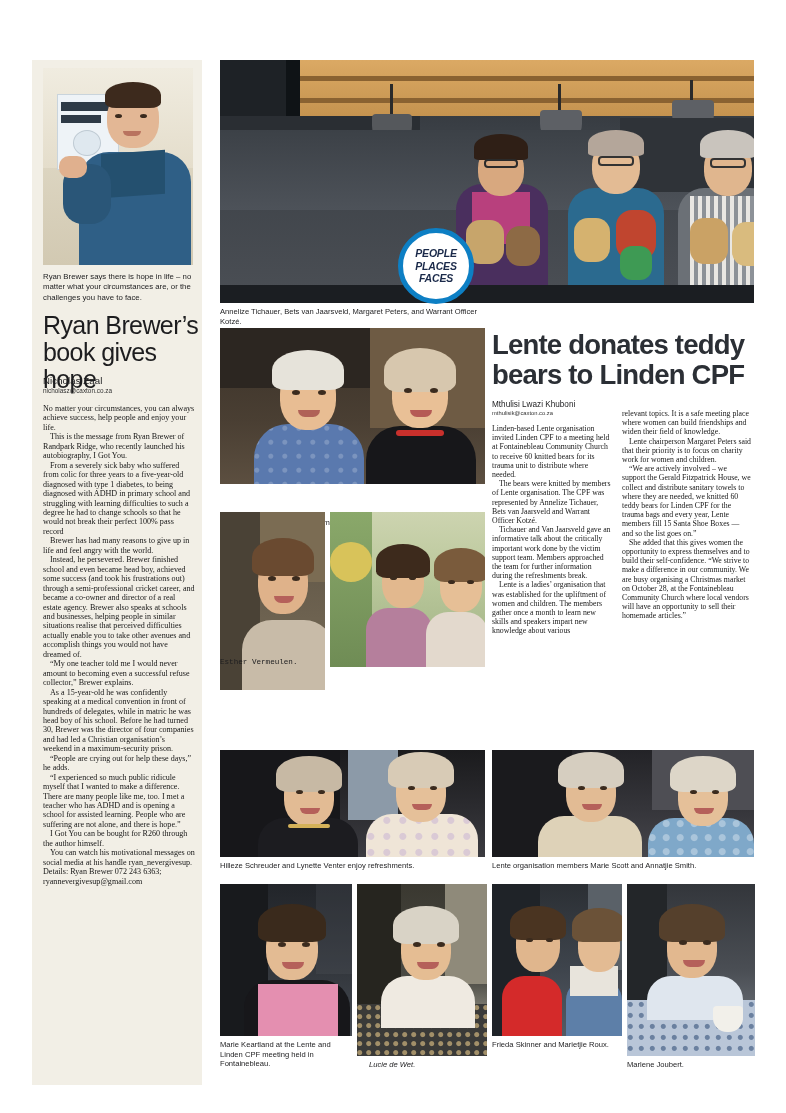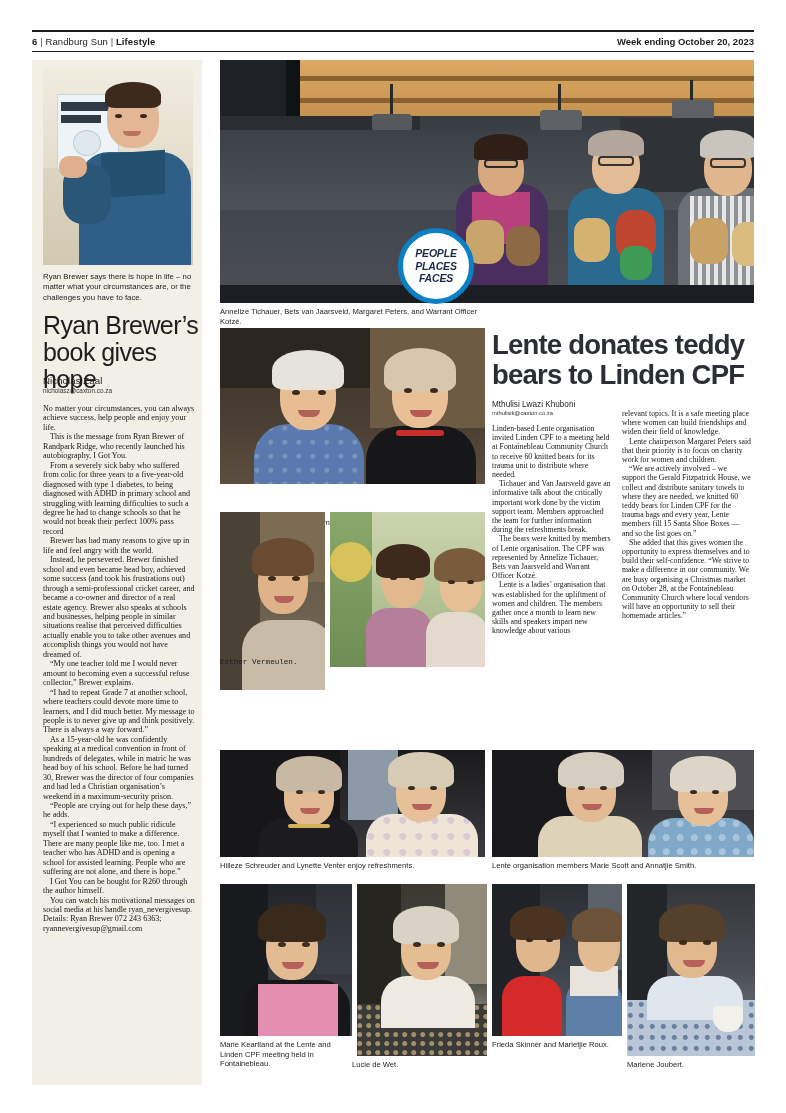--- a/index.html
+++ b/index.html
@@ -114,26 +114,20 @@
 
   
   .ph-inner { position: absolute; inset: 0; }
   .band { position: absolute; left: 0; right: 0; }
 </style>
 </head>
 <body>
 
 <div class="page">
 
-  <div class="masthead">
-    <div class="masthead-left">
-      <span class="pg">6</span><span class="sep"> | </span><span>Randburg Sun</span><span class="sep"> | </span><span class="sec">Lifestyle</span>
-    </div>
-    <div class="masthead-right">Week ending October 20, 2023</div>
-  </div>
 
   <div class="leftbg"></div>
 
   <div class="photo" style="left:43px; top:68px; width:150px; height:197px;">
     <div class="ph-inner" style="background:linear-gradient(180deg,#e8e3d4 0%,#ddd6c2 45%,#d2c9b2 100%);">
       <div class="band" style="top:0; height:100px; background:linear-gradient(180deg,#f0ece0,#e4ddcb);"></div>
 
       <div style="position:absolute; left:14px; top:26px; width:62px; height:76px; background:#eef3f7; border:1px solid #c9d4dc;"></div>
       <div style="position:absolute; left:18px; top:34px; width:48px; height:9px; background:#2e3a46;"></div>
       <div style="position:absolute; left:18px; top:47px; width:40px; height:8px; background:#2e3a46;"></div>
@@ -162,21 +156,20 @@
     <div class="em">nicholasz@caxton.co.za</div>
   </div>
 
   <div class="body-left">
     <p class="noind">No matter your circumstances, you can always achieve success, help people and enjoy your life.</p>
     <p>This is the message from Ryan Brewer of Randpark Ridge, who recently launched his autobiography, I Got You.</p>
     <p>From a severely sick baby who suffered from colic for three years to a five-year-old diagnosed with type 1 diabetes, to being diagnosed with ADHD in primary school and struggling with learning difficulties to such a degree he had to change schools so that he would not break their perfect 100% pass record</p>
     <p>Brewer has had many reasons to give up in life and feel angry with the world.</p>
     <p>Instead, he persevered. Brewer finished school and even became head boy, achieved some success (and took his frustrations out) through a semi-professional cricket career, and became a co-owner and director of a real estate agency. Brewer also speaks at schools and businesses, helping people in similar situations realise that perceived difficulties actually enable you to take other avenues and accomplish things you would not have dreamed of.</p>
     <p>“My one teacher told me I would never amount to becoming even a successful refuse collector,” Brewer explains.</p>
-    <p>“I had to repeat Grade 7 at another school, where teachers could devote more time to learners, and I did much better. My message to people is to never give up and think positively. There is always a way forward.”</p>
     <p>As a 15-year-old he was confidently speaking at a medical convention in front of hundreds of delegates, while in matric he was head boy of his school. Before he had turned 30, Brewer was the director of four companies and had led a Christian organisation’s weekend in a maximum-security prison.</p>
     <p>“People are crying out for help these days,” he adds.</p>
     <p>“I experienced so much public ridicule myself that I wanted to make a difference. There are many people like me, too. I met a teacher who has ADHD and is opening a school for assisted learning. People who are suffering are not alone, and there is hope.”</p>
     <p>I Got You can be bought for R260 through the author himself.</p>
     <p>You can watch his motivational messages on social media at his handle ryan_nevergivesup.</p>
     <p class="noind">Details: Ryan Brewer 072 243 6363; ryannevergivesup@gmail.com</p>
   </div>
 
   <div class="photo" style="left:220px; top:60px; width:534px; height:243px;">
     <div class="ph-inner" style="background:linear-gradient(180deg,#2b2f33 0%,#3a3f45 28%,#4b4f55 100%);">
@@ -236,22 +229,22 @@
 
   <div class="head-right">Lente donates teddy bears to Linden CPF</div>
 
   <div class="byline2">
     <div class="nm">Mthulisi Lwazi Khuboni</div>
     <div class="em">mthulisik@caxton.co.za</div>
   </div>
 
   <div class="body-r1">
     <p class="noind">Linden-based Lente organisation invited Linden CPF to a meeting held at Fontainebleau Community Church to receive 60 knitted bears for its trauma unit to distribute where needed.</p>
+    <p>The bears were knitted by members of Lente organisation. The CPF was represented by Annelize Tichauer, Bets van Jaarsveld and Warrant Officer Kotzé.</p>
     <p>Tichauer and Van Jaarsveld gave an informative talk about the critically important work done by the victim support team. Members approached the team for further information during the refreshments break.</p>
-    <p>The bears were knitted by members of Lente organisation. The CPF was represented by Annelize Tichauer, Bets van Jaarsveld and Warrant Officer Kotzé.</p>
     <p>Lente is a ladies’ organisation that was established for the upliftment of women and children. The members gather once a month to learn new skills and speakers impart new knowledge about various</p>
   </div>
 
   <div class="body-r2">
     <p class="noind">relevant topics. It is a safe meeting place where women can build friendships and widen their field of knowledge.</p>
     <p>Lente chairperson Margaret Peters said that their priority is to focus on charity work for women and children.</p>
     <p>“We are actively involved – we support the Gerald Fitzpatrick House, we collect and distribute sanitary towels to where they are needed, we knitted 60 teddy bears for Linden CPF for the trauma bags and every year, Lente members fill 15 Santa Shoe Boxes — and so the list goes on.”</p>
     <p>She added that this gives women the opportunity to express themselves and to build their self-confidence. “We strive to make a difference in our community. We are busy organising a Christmas market on October 28, at the Fontainebleau Community Church where local vendors will have an opportunity to sell their homemade articles.”</p>
   </div>
 
@@ -381,21 +374,21 @@
       <div style="position:absolute; left:0; top:120px; width:130px; height:52px; background:#3a3a38;"></div>
       <div style="position:absolute; left:0; top:120px; width:130px; height:52px; background:radial-gradient(circle at 30% 40%, #e8c98a99 2px, transparent 3px) 0 0/9px 9px;"></div>
       <div style="position:absolute; left:24px; top:92px; width:94px; height:52px; background:#efeae1; border-radius:26px 26px 0 0;"></div>
       <div style="position:absolute; left:44px; top:36px; width:50px; height:60px; border-radius:45%; background:#e5bd93;"></div>
       <div style="position:absolute; left:36px; top:22px; width:66px; height:38px; border-radius:50% 50% 20% 20%; background:#d9d3c6;"></div>
       <div style="position:absolute; left:56px; top:58px; width:8px; height:5px; border-radius:50%; background:#3b2b1e;"></div>
       <div style="position:absolute; left:80px; top:58px; width:8px; height:5px; border-radius:50%; background:#3b2b1e;"></div>
       <div style="position:absolute; left:60px; top:78px; width:22px; height:7px; border-radius:0 0 11px 11px; background:#b5605a;"></div>
     </div>
   </div>
-  <div class="caption" style="left:352px; top:1060px; width:130px;">Lucie de Wet.</div>
+  <div class="caption" style="left:369px; top:1060px; width:130px;font-style:italic;">Lucie de Wet.</div>
 
   <div class="photo" style="left:492px; top:884px; width:130px; height:152px;">
     <div class="ph-inner" style="background:linear-gradient(180deg,#2b2f34 0%,#3e444c 55%,#545b64 100%);">
       <div style="position:absolute; left:0; top:0; width:48px; height:152px; background:#1f2328;"></div>
       <div style="position:absolute; left:96px; top:0; width:34px; height:86px; background:#5a6168;"></div>
       <div style="position:absolute; left:10px; top:92px; width:60px; height:60px; background:#d42a2a; border-radius:22px 22px 0 0;"></div>
       <div style="position:absolute; left:24px; top:34px; width:44px; height:54px; border-radius:45%; background:#e0b68d;"></div>
       <div style="position:absolute; left:18px; top:22px; width:56px; height:34px; border-radius:50% 50% 20% 20%; background:#4a3421;"></div>
       <div style="position:absolute; left:34px; top:54px; width:7px; height:4px; border-radius:50%; background:#3b2b1e;"></div>
       <div style="position:absolute; left:54px; top:54px; width:7px; height:4px; border-radius:50%; background:#3b2b1e;"></div>

